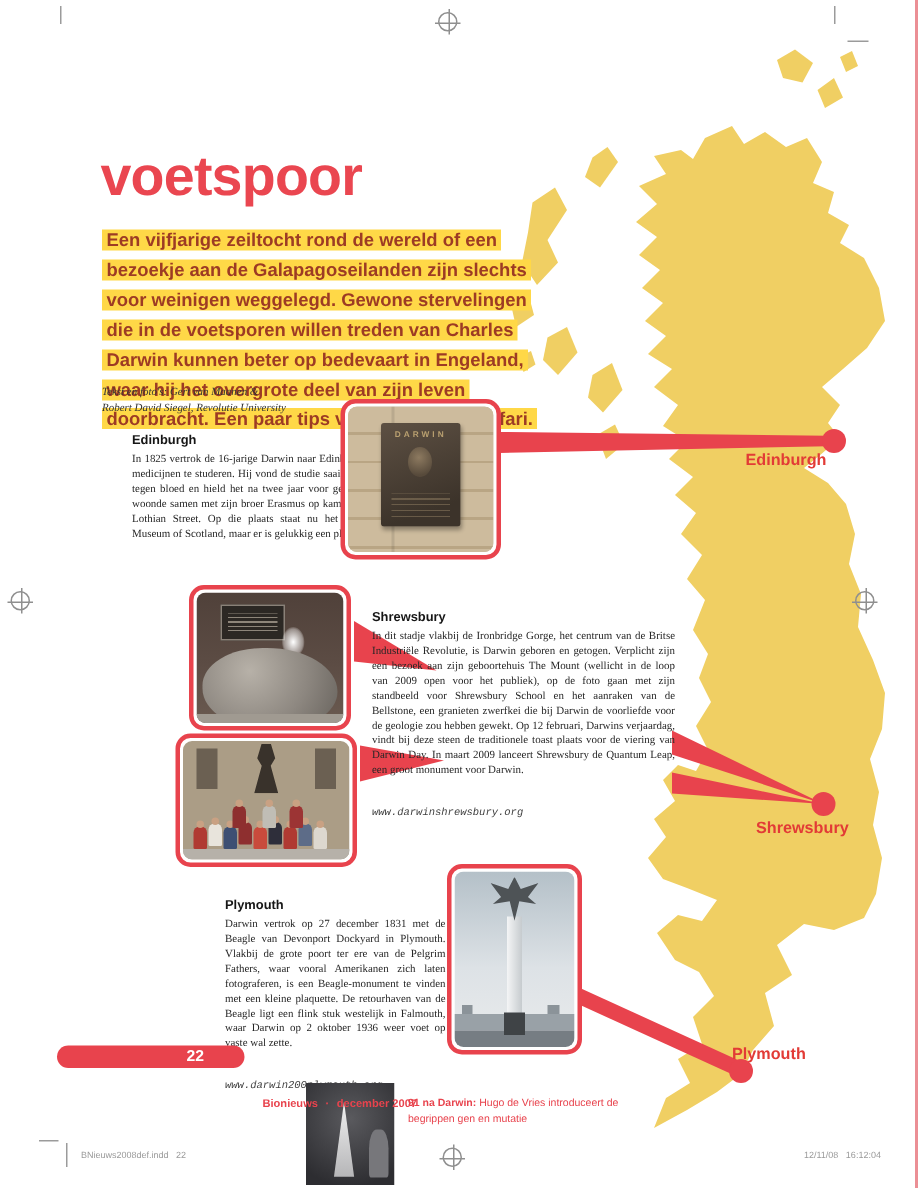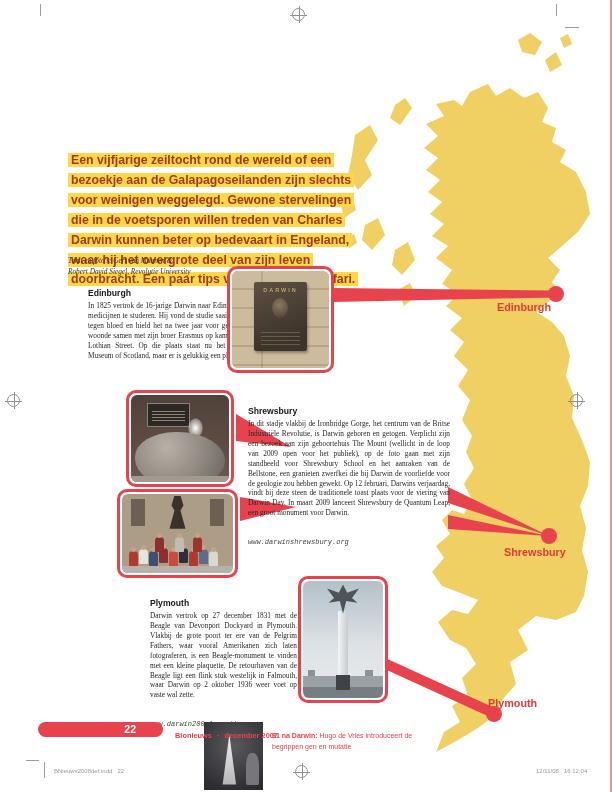--- a/index.html
+++ b/index.html
@@ -106,21 +106,21 @@
   .bwbg{position:absolute;inset:0;background:radial-gradient(circle at 50% 35%,#5a5a5e,#2d2d31 85%);}
   .cone{position:absolute;left:28%;bottom:8%;width:30%;height:74%;
         background:linear-gradient(#f2f2f2,#b5b5b7);clip-path:polygon(50% 0,88% 100%,12% 100%);}
   .bwfigure{position:absolute;right:7%;bottom:8%;width:22%;height:46%;border-radius:40% 40% 10% 10%;
         background:#77777b;}
 
   
   .maplabel{position:absolute;font-size:10.8px;font-weight:bold;color:#e23b36;}
 
   
-  .footer-bar{position:absolute;left:38px;top:722px;width:125px;height:15px;
+  .footer-bar{position:absolute;left:38px;top:697px;width:125px;height:15px;
               border-radius:8px;background:#e8434d;color:#ffffff;font-size:10.5px;
               font-weight:bold;line-height:15px;text-align:right;padding-right:27px;
               box-sizing:border-box;}
   .footer-meta{position:absolute;left:175px;top:731px;font-size:7.4px;font-weight:bold;
                color:#e8434d;}
   .footer-meta span{margin-right:3px;}
   .caption{position:absolute;left:272px;top:730px;width:168px;font-size:7px;line-height:1.6;
            color:#e8434d;}
   .caption .b{font-weight:bold;}
   .slug{position:absolute;font-size:6px;color:#9a9a9a;white-space:pre;}
@@ -172,20 +172,21 @@
     <circle fill="#e8434d" cx="549" cy="536" r="8"></circle>
     <circle fill="#e8434d" cx="494" cy="714" r="8"></circle>
   </svg>
 
   <div class="maplabel" style="left:497px;top:301px">Edinburgh</div>
   <div class="maplabel" style="left:504px;top:546px">Shrewsbury</div>
   <div class="maplabel" style="left:488px;top:697px">Plymouth</div>
 
   <h1 class="title" style="margin:0">
     <br>
+    <span>voetspoor</span>
   </h1>
 
   <p class="intro" style="margin:0">
     <span class="hl">Een vijfjarige zeiltocht rond de wereld of een bezoekje aan de Galapagoseilanden zijn slechts voor weinigen weggelegd. Gewone stervelingen die in de voetsporen willen treden van Charles Darwin kunnen beter op bedevaart in Engeland, waar hij het overgrote deel van zijn leven doorbracht. Een paar tips voor een Darwinsafari.</span>
   </p>
 
   <div class="credits">
     <div>Tekst en foto's:  Gert van Maanen &amp;</div>
     <div>Robert David Siegel, Revolutie University</div>
   </div>

